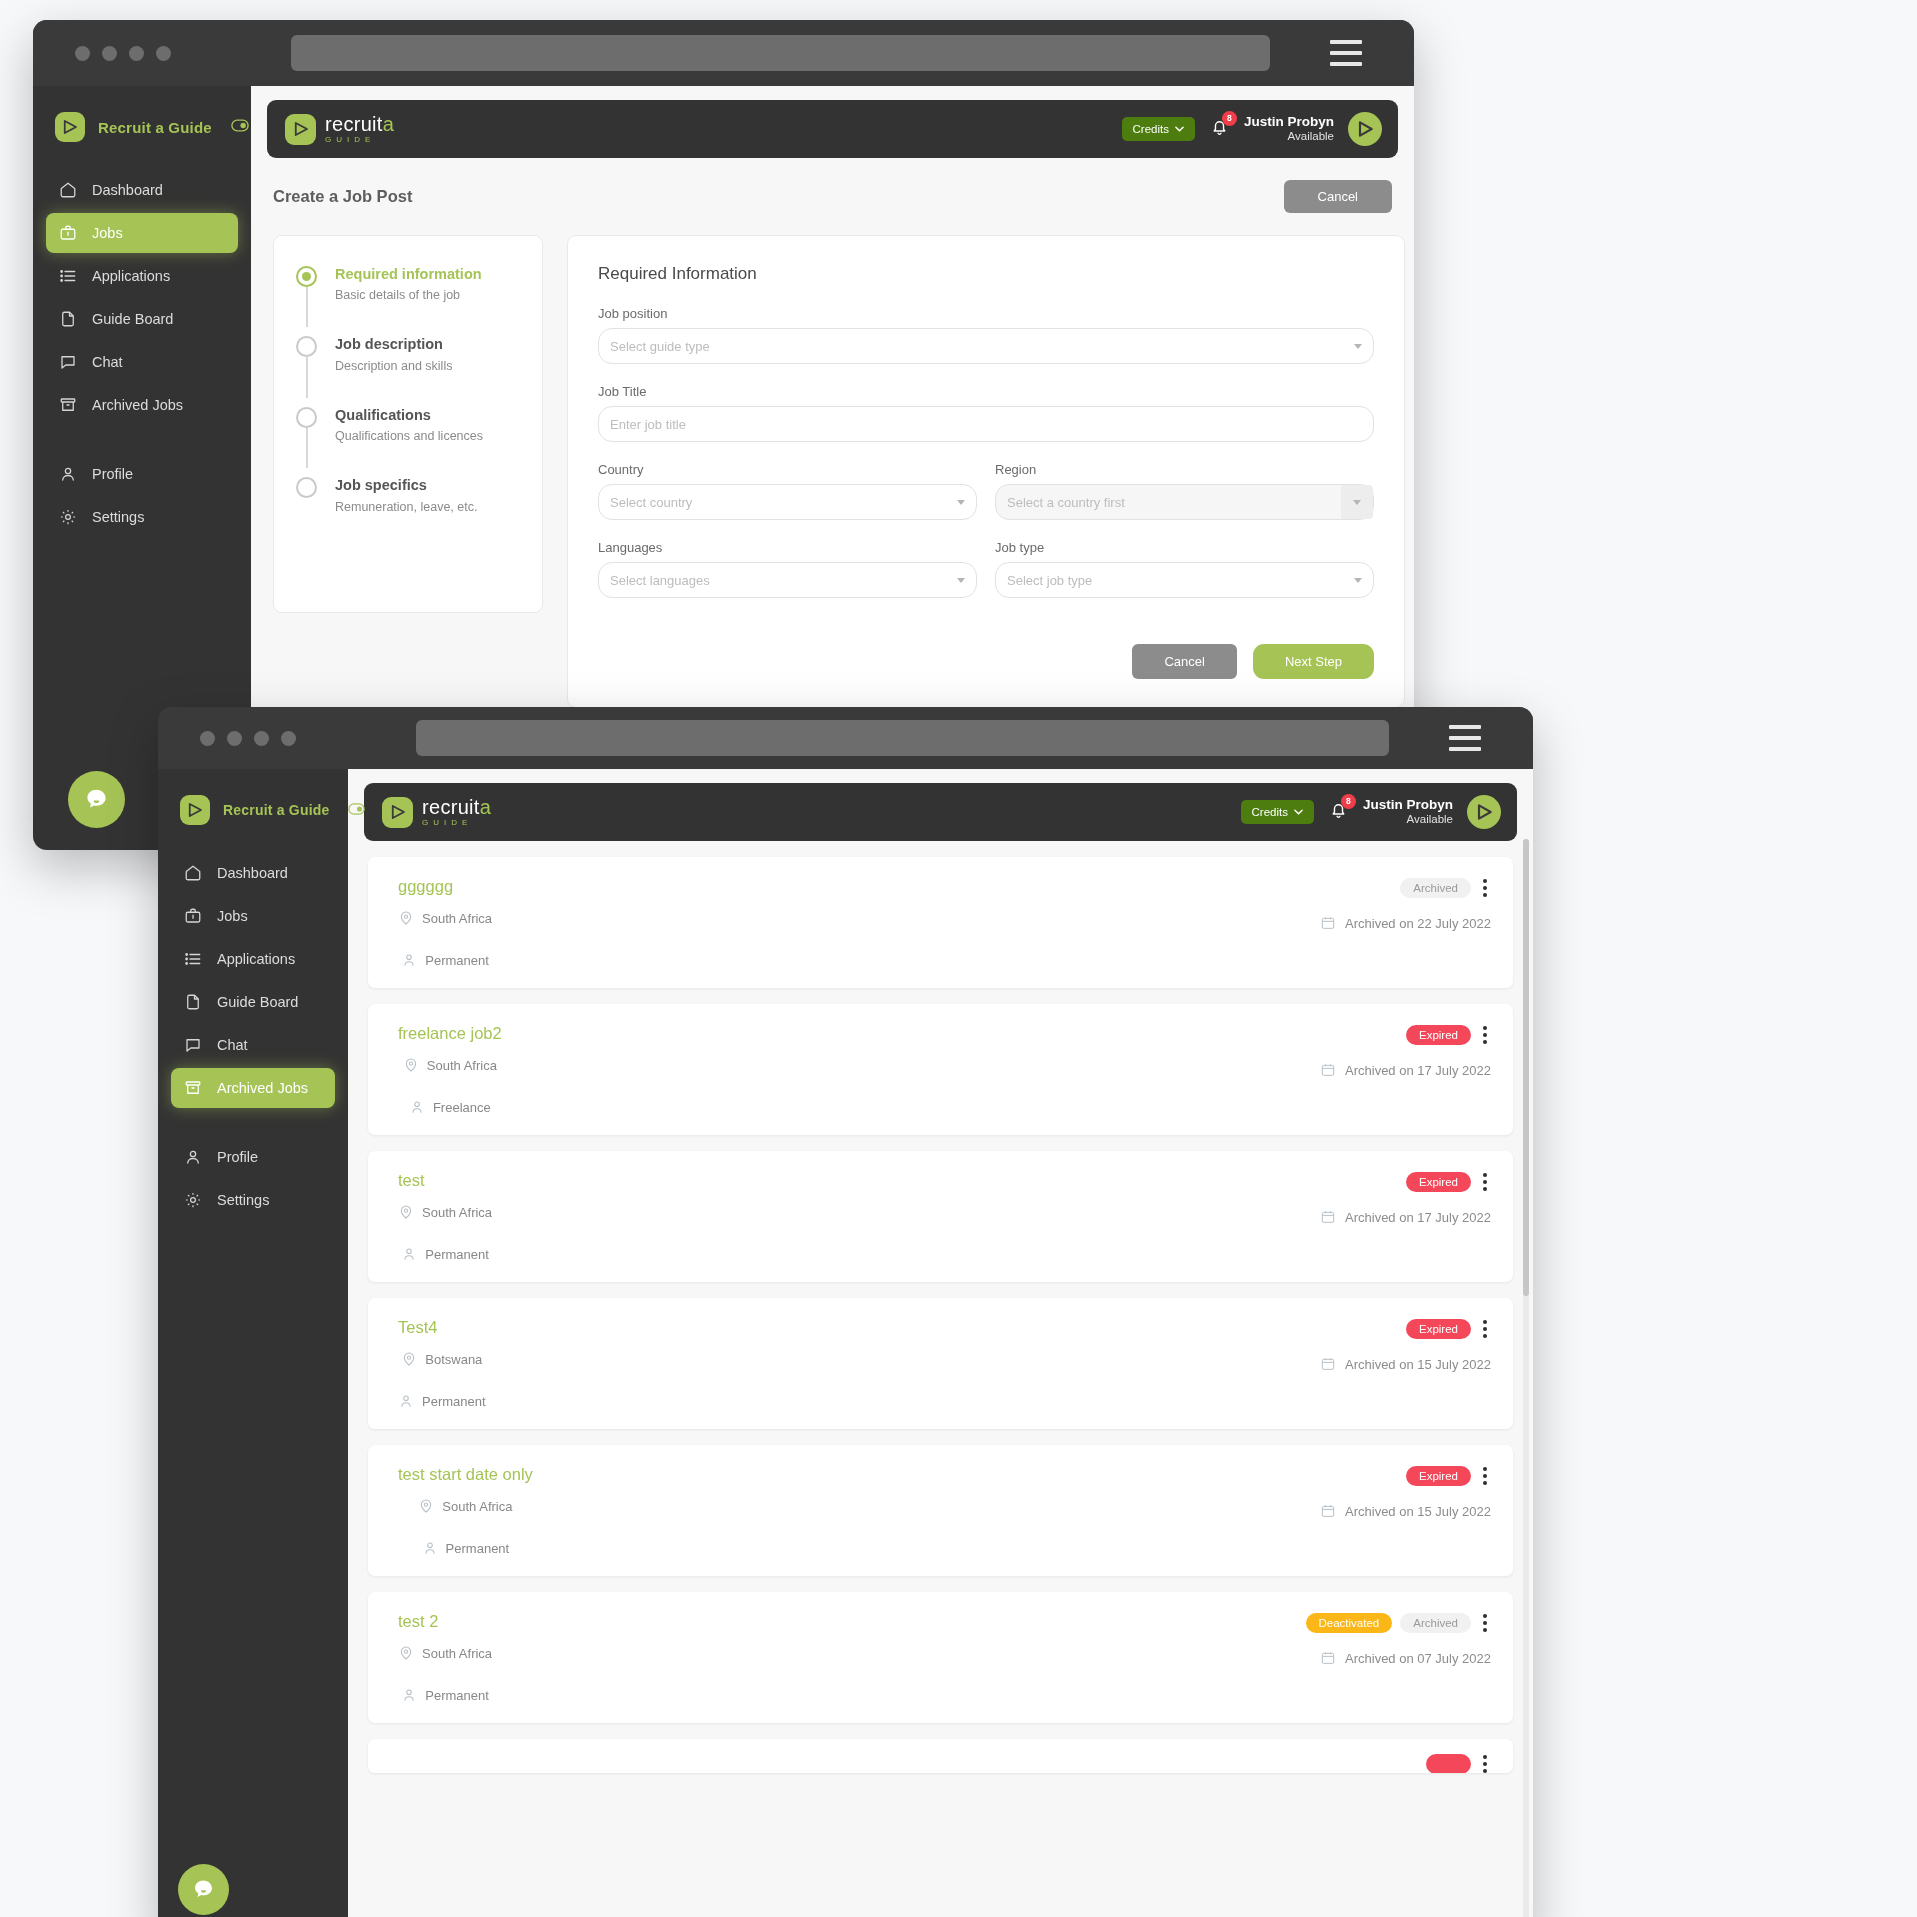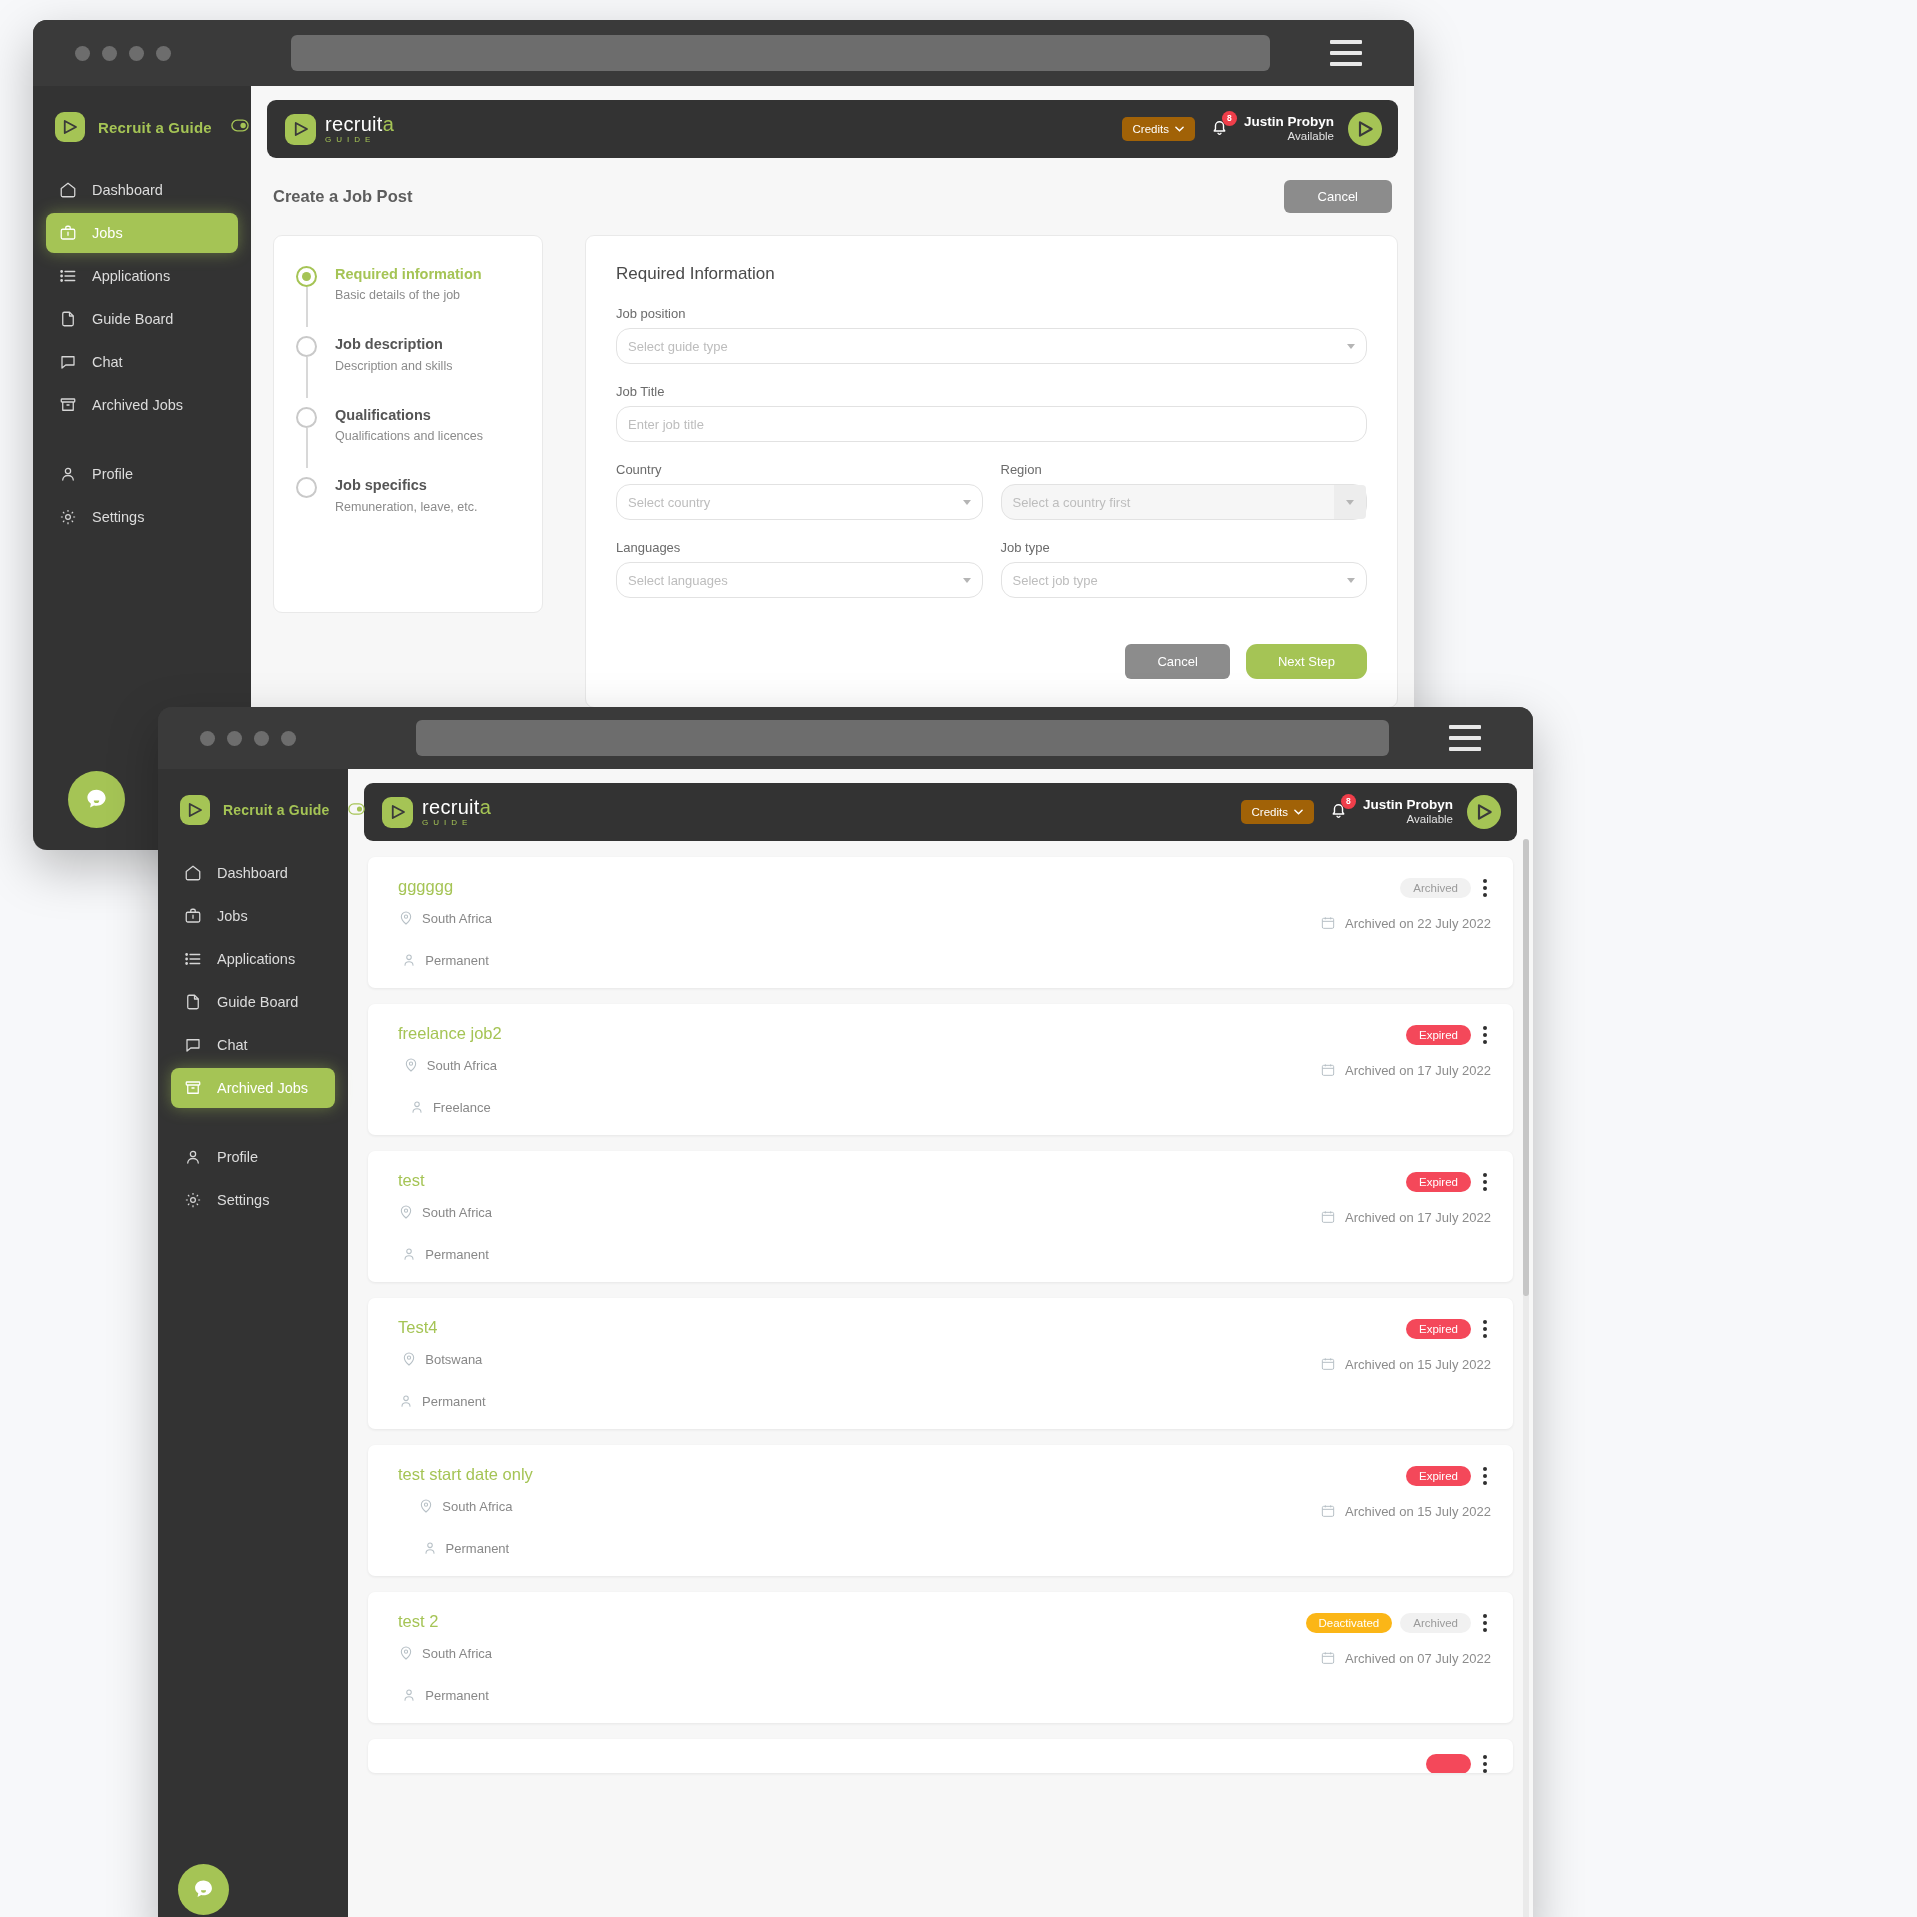--- a/index.html
+++ b/index.html
@@ -107,21 +107,21 @@
   .logo-mark {
     width: 31px; height: 31px; border-radius: 9px; background: #a5c455;
     display:flex; align-items:center; justify-content:center; flex: 0 0 auto;
   }
   .logo-text { line-height: 1; }
   .logo-text .l1 { font-size: 20px; font-weight: 400; color: #ffffff; letter-spacing: .3px; }
   .logo-text .l1 .accent { color: #a5c455; }
   .logo-text .l2 { font-size: 8px; letter-spacing: 5px; color: #a5c455; margin-top: 2px; }
   .topbar-right { margin-left: auto; display: flex; align-items: center; gap: 14px; }
   .credits-btn {
-    background: #a16207; color: #fff; font-size: 11.5px;
+    background: #4d7c0f; color: #fff; font-size: 11.5px;
     border: none; border-radius: 5px; padding: 6px 11px;
     display: flex; align-items: center; gap: 6px; cursor: pointer;
   }
   .bell { position: relative; cursor: pointer; }
   .bell-badge {
     position: absolute; top: -6px; right: -7px;
     background: #ef3e4a; color: #fff;
     font-size: 8.5px; font-weight: 700;
     min-width: 15px; height: 15px; border-radius: 50%;
     display: flex; align-items: center; justify-content: center;
@@ -136,21 +136,21 @@
   }
 
   
   .page-head { display: flex; align-items: center; padding: 22px 22px 0 22px; }
   .page-title { font-size: 16.5px; font-weight: 700; color: #5d5d5d; }
   .cancel-top {
     margin-left: auto;
     background: #8c8c8c; color: #fff; border: none;
     border-radius: 6px; padding: 9px 34px; font-size: 13px; cursor: pointer;
   }
-  .wizard { display: flex; gap: 42px; padding: 22px 16px 0 22px; }
+  .wizard { display: flex; gap: 24px; padding: 22px 9px 0 22px; }
   .steps-card {
     background: #fff; border: 1px solid #e9e9e9; border-radius: 9px;
     width: 270px; flex: 0 0 270px;
     padding: 30px 22px 26px 22px;
     align-self: flex-start;
     min-height: 378px;
   }
   .step { display: flex; gap: 18px; position: relative; padding-bottom: 34px; }
   .step:last-child { padding-bottom: 0; }
   .step-bullet {

